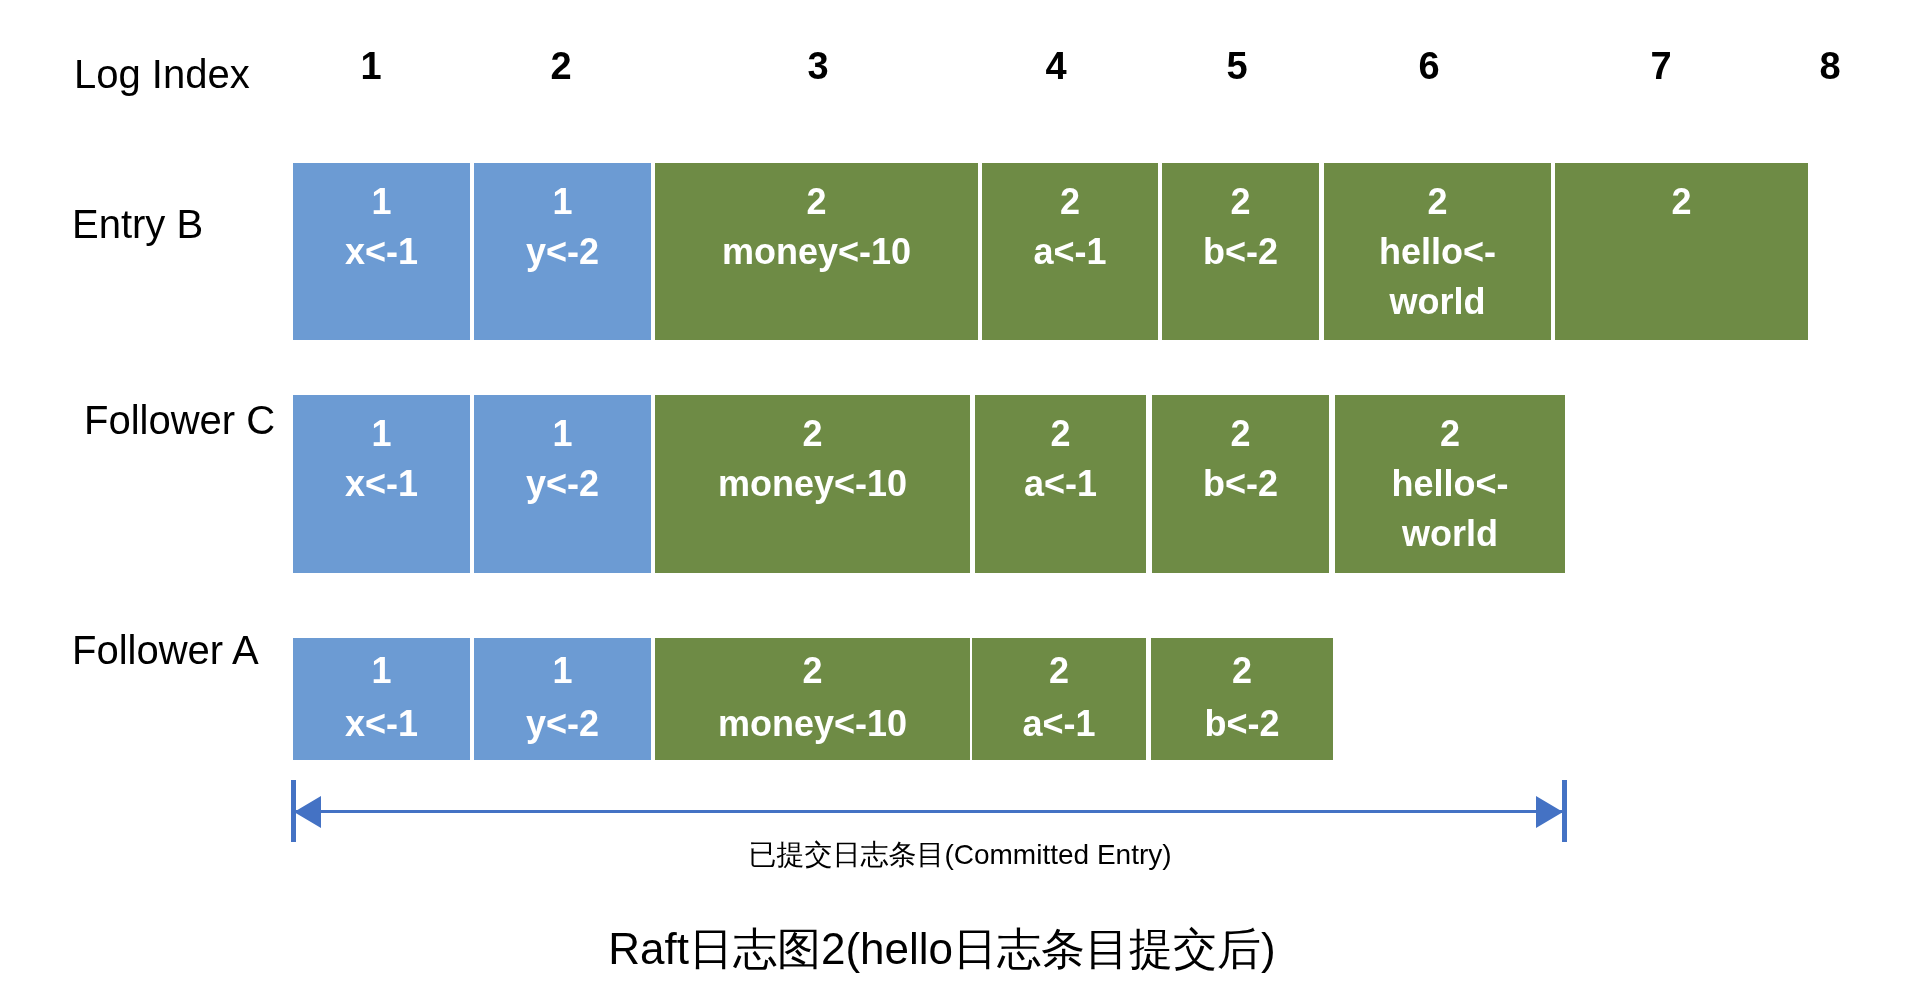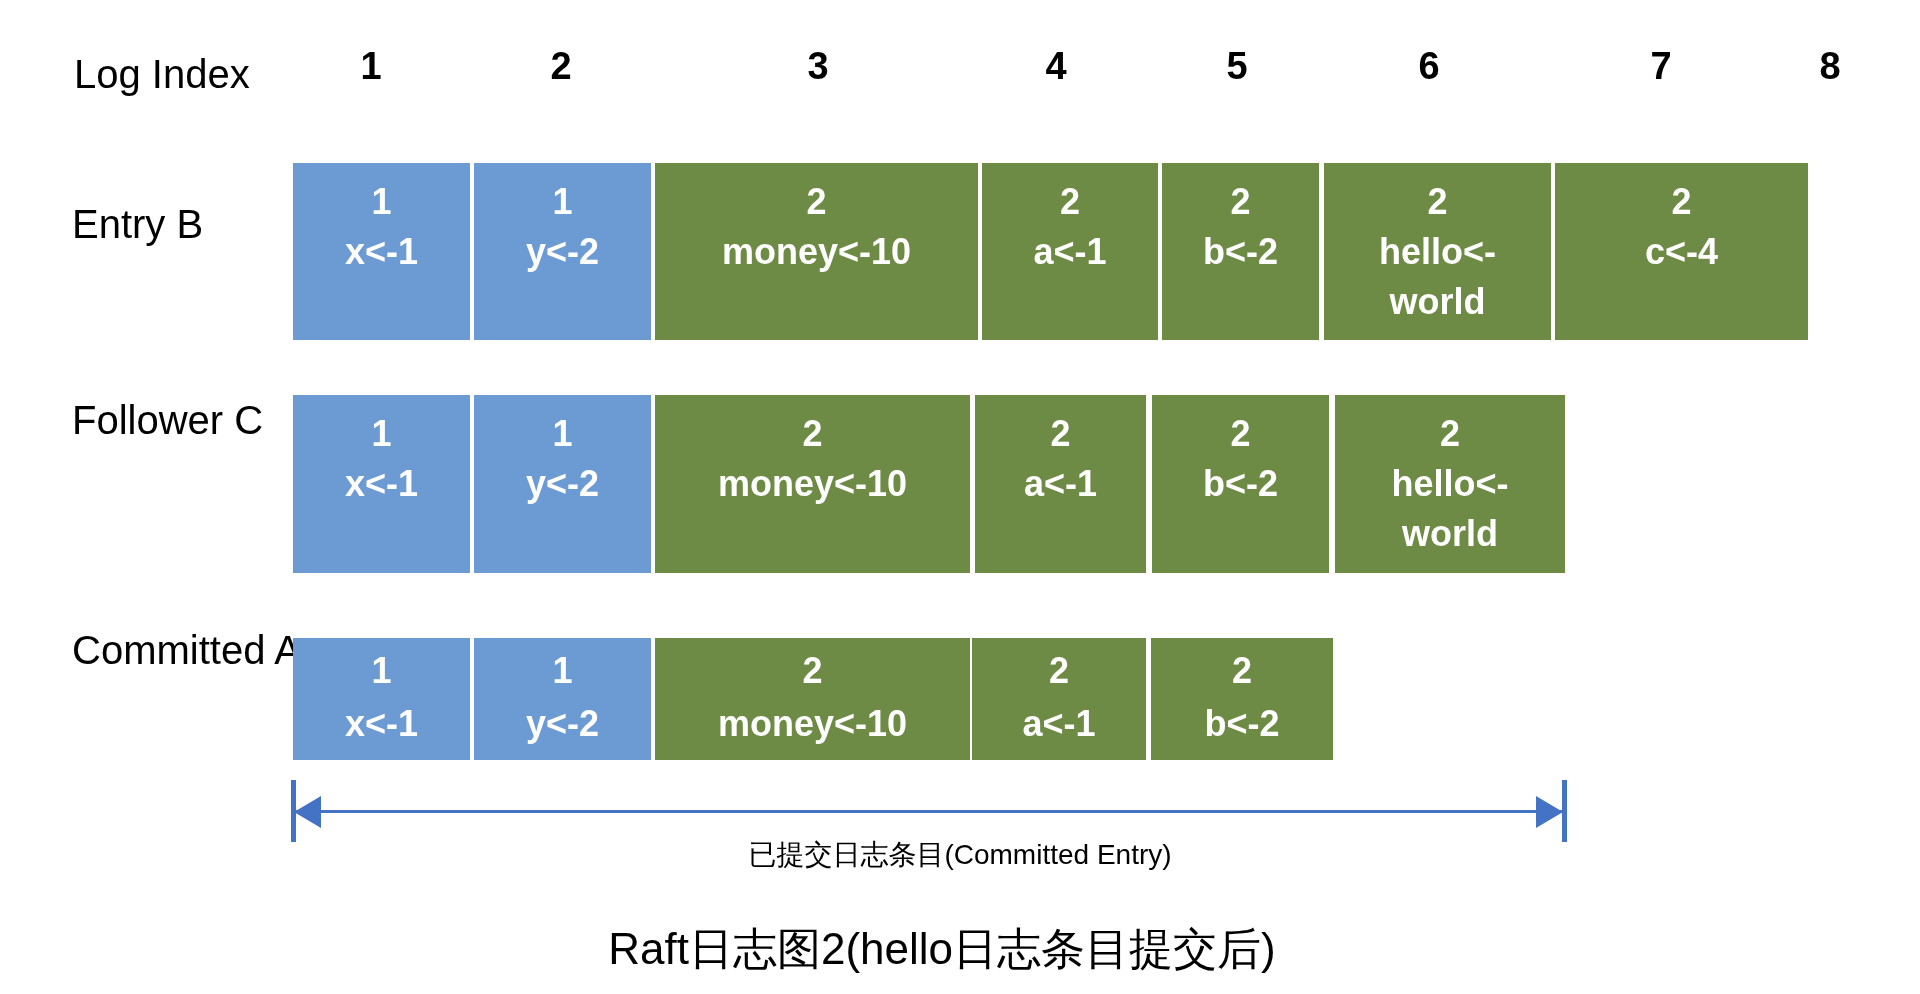--- a/index.html
+++ b/index.html
@@ -87,23 +87,22 @@
         <div class="cell-line">2</div>
         <div class="cell-line">b&lt;-2</div>
       </div>
       <div class="cell c-green" style="left: 1324px; top: 163px; width: 227px; height: 177px; padding-top: 14px; line-height: 50px;">
         <div class="cell-line">2</div>
         <div class="cell-line">hello&lt;-</div>
         <div class="cell-line">world</div>
       </div>
       <div class="cell c-green" style="left: 1555px; top: 163px; width: 253px; height: 177px; padding-top: 14px; line-height: 50px;">
         <div class="cell-line">2</div>
-        <div class="cell-line">c&lt;-4</div>
       </div>
-      <div class="row-label" style="top: 397px;">Follower C</div>
+      <div class="row-label" style="top: 397px; margin-left: 12px;">Follower C</div>
       <div class="cell c-blue" style="left: 293px; top: 395px; width: 177px; height: 178px; padding-top: 14px; line-height: 50px;">
         <div class="cell-line">1</div>
         <div class="cell-line">x&lt;-1</div>
       </div>
       <div class="cell c-blue" style="left: 474px; top: 395px; width: 177px; height: 178px; padding-top: 14px; line-height: 50px;">
         <div class="cell-line">1</div>
         <div class="cell-line">y&lt;-2</div>
       </div>
       <div class="cell c-green" style="left: 655px; top: 395px; width: 315px; height: 178px; padding-top: 14px; line-height: 50px;">
         <div class="cell-line">2</div>
@@ -115,21 +114,21 @@
       </div>
       <div class="cell c-green" style="left: 1152px; top: 395px; width: 177px; height: 178px; padding-top: 14px; line-height: 50px;">
         <div class="cell-line">2</div>
         <div class="cell-line">b&lt;-2</div>
       </div>
       <div class="cell c-green" style="left: 1335px; top: 395px; width: 230px; height: 178px; padding-top: 14px; line-height: 50px;">
         <div class="cell-line">2</div>
         <div class="cell-line">hello&lt;-</div>
         <div class="cell-line">world</div>
       </div>
-      <div class="row-label" style="top: 627px;">Committed A</div>
+      <div class="row-label" style="top: 627px;">Follower A</div>
       <div class="cell c-blue" style="left: 293px; top: 638px; width: 177px; height: 122px; padding-top: 6px; line-height: 53px;">
         <div class="cell-line">1</div>
         <div class="cell-line">x&lt;-1</div>
       </div>
       <div class="cell c-blue" style="left: 474px; top: 638px; width: 177px; height: 122px; padding-top: 6px; line-height: 53px;">
         <div class="cell-line">1</div>
         <div class="cell-line">y&lt;-2</div>
       </div>
       <div class="cell c-green" style="left: 655px; top: 638px; width: 315px; height: 122px; padding-top: 6px; line-height: 53px;">
         <div class="cell-line">2</div>

